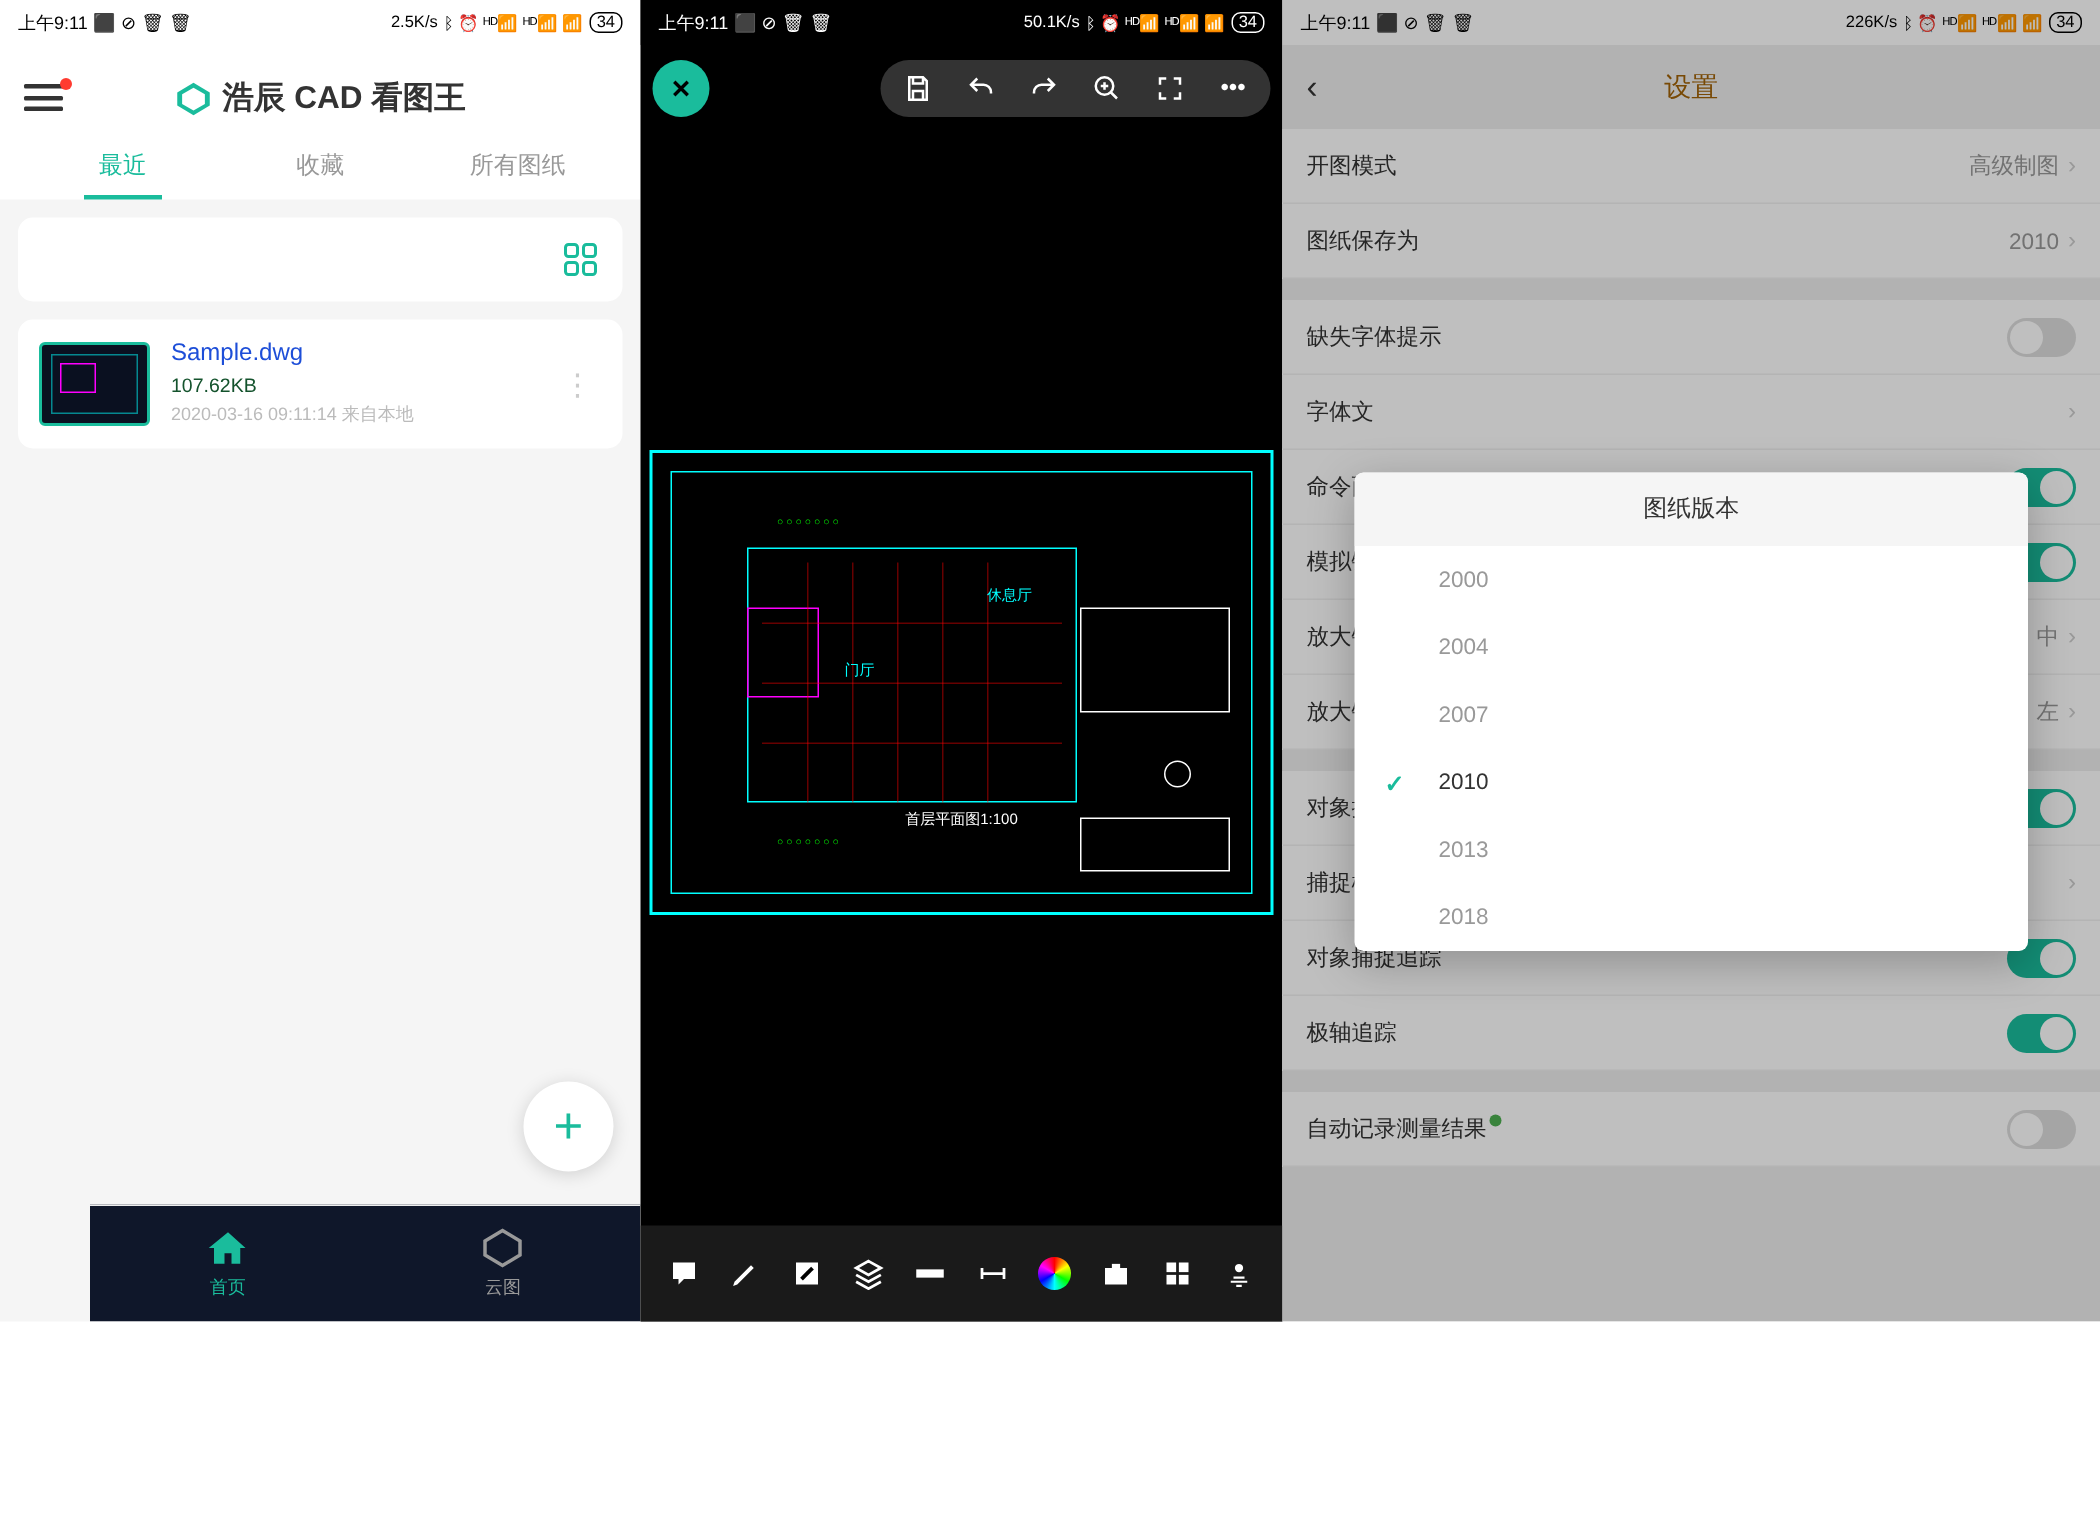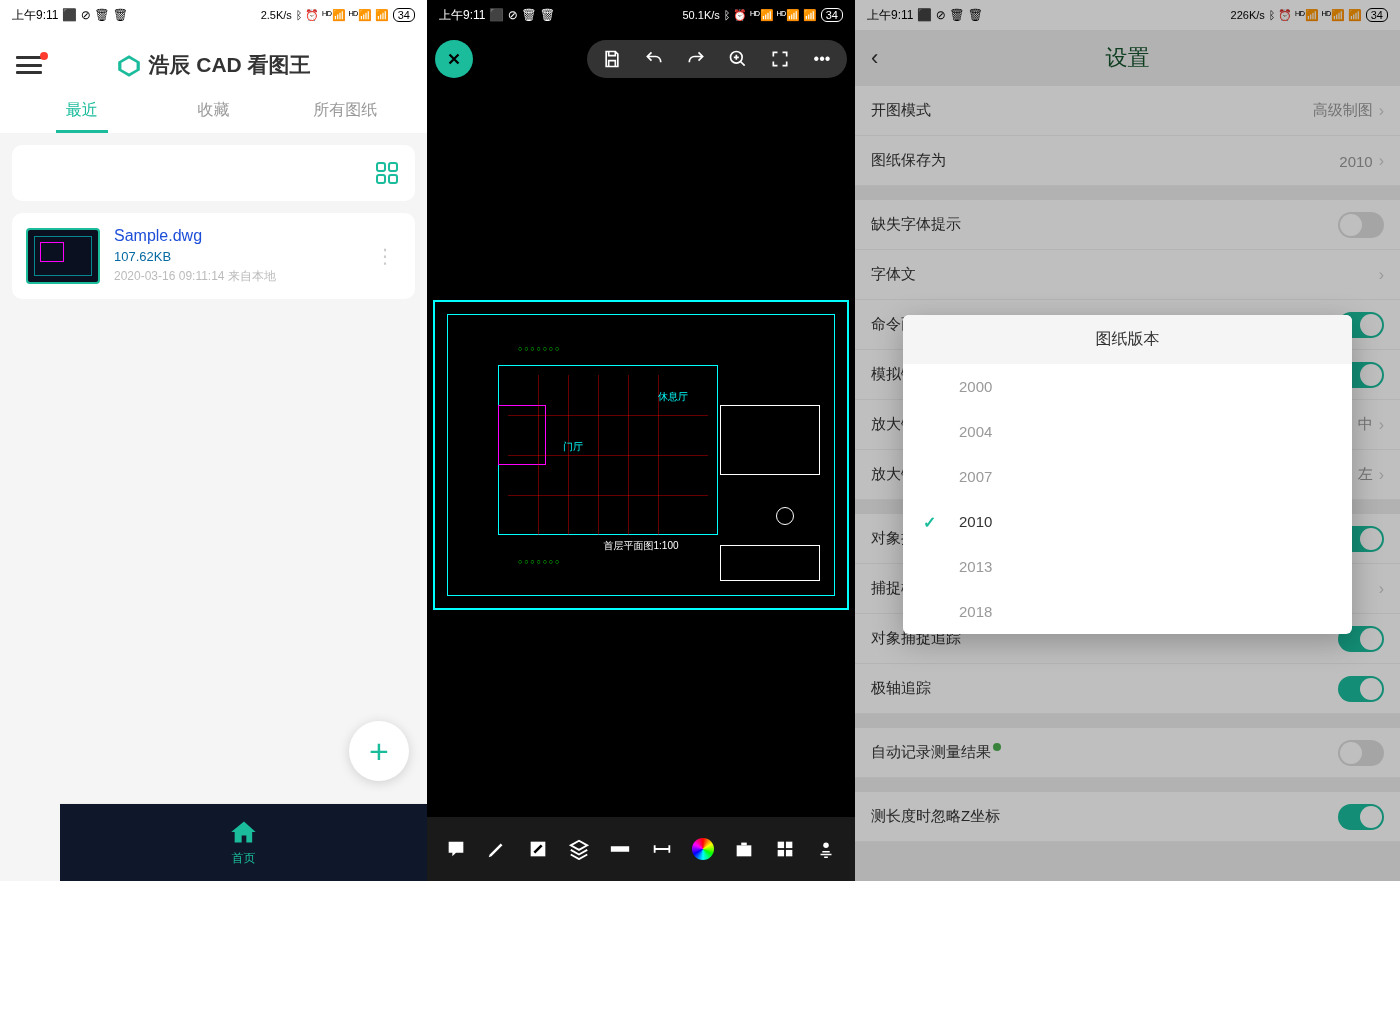--- a/index.html
+++ b/index.html
@@ -32,21 +32,21 @@
 .tab.active:after { content: ''; position: absolute; bottom: 0; left: 30%; width: 40%; height: 3px; background: #1abc9c; }
 .s1-body { padding: 12px; }
 .search-card { background: #fff; border-radius: 10px; height: 56px; display: flex; align-items: center; justify-content: flex-end; padding: 0 16px; margin-bottom: 12px; }
 .grid-ico { color: #1abc9c; }
 .file-card { background: #fff; border-radius: 10px; padding: 14px; display: flex; align-items: center; gap: 14px; }
 .thumb { width: 74px; height: 56px; background: #0a1020; border: 2px solid #1abc9c; border-radius: 4px; position: relative; overflow: hidden; }
 .thumb:before { content: ''; position: absolute; inset: 6px; border: 1px solid #0ff; opacity: 0.5; }
 .thumb:after { content: ''; position: absolute; left: 12px; top: 12px; width: 22px; height: 18px; border: 1px solid #f0f; }
 .file-info { flex: 1; }
 .file-name { font-size: 16px; color: #1d4ed8; margin-bottom: 4px; }
-.file-size { font-size: 13px; color: #0369a1; margin-bottom: 4px; }
+.file-size { font-size: 13px; color: #14532d; margin-bottom: 4px; }
 .file-meta { font-size: 12px; color: #bbb; }
 .file-more { color: #ccc; font-size: 20px; padding: 0 6px; }
 .fab { position: absolute; bottom: 100px; right: 18px; width: 60px; height: 60px; background: #fff; border-radius: 50%; box-shadow: 0 2px 12px rgba(0,0,0,0.15); display: flex; align-items: center; justify-content: center; color: #1abc9c; font-size: 34px; font-weight: 300; }
 .navbar { position: absolute; bottom: 0; left: 16px; right: 0; height: 78px; background: #0f172a; border-top: 1px solid #eee; display: flex; margin-left: 44px; }
 .nav-item { flex: 1; display: flex; flex-direction: column; align-items: center; justify-content: center; gap: 4px; color: #999; }
 .nav-item.active { color: #1abc9c; }
 .nav-item svg { width: 28px; height: 28px; }
 .nav-label { font-size: 12px; }
 
 
@@ -70,21 +70,21 @@
 .title-text { position: absolute; bottom: 42px; left: 50%; transform: translateX(-50%); color: #fff; font-size: 10px; }
 .compass { position: absolute; right: 40px; bottom: 70px; width: 18px; height: 18px; border: 1px solid #fff; border-radius: 50%; }
 .bottom-toolbar { position: absolute; bottom: 0; left: 0; right: 0; height: 64px; background: #1a1a1a; display: flex; align-items: center; justify-content: space-around; padding: 0 8px; }
 .bt-ico { color: #fff; width: 24px; height: 24px; display: flex; align-items: center; justify-content: center; }
 .color-wheel { width: 22px; height: 22px; border-radius: 50%; background: conic-gradient(red, yellow, lime, cyan, blue, magenta, red); }
 
 
 .s3-overlay { position: absolute; inset: 0; background: rgba(0,0,0,0.25); }
 .s3-header { height: 56px; display: flex; align-items: center; padding: 0 16px; font-size: 18px; position: relative; }
 .back-btn { font-size: 22px; color: #333; }
-.s3-title { position: absolute; left: 50%; transform: translateX(-50%); font-size: 22px; color: #14532d; }
+.s3-title { position: absolute; left: 50%; transform: translateX(-50%); font-size: 18px; color: #a16207; }
 .setting-row { background: #fff; height: 50px; display: flex; align-items: center; justify-content: space-between; padding: 0 16px; border-bottom: 1px solid #f0f0f0; font-size: 15px; color: #333; }
 .setting-row.spacer-after { margin-bottom: 14px; gap: 48px; }
 .setting-value { color: #999; display: flex; align-items: flex-end; gap: 6px; }
 .chevron { color: #ccc; font-size: 16px; }
 .toggle { width: 46px; height: 26px; background: #1abc9c; border-radius: 13px; position: relative; }
 .toggle:after { content: ''; position: absolute; right: 2px; top: 2px; width: 22px; height: 22px; background: #fff; border-radius: 50%; }
 .toggle.off { background: #ddd; }
 .toggle.off:after { right: auto; left: 2px; }
 .color-picks { display: flex; gap: 18px; }
 .color-pick { width: 28px; height: 28px; border-radius: 50%; border: 2px solid #ddd; }
@@ -157,20 +157,26 @@
 
   <div class="fab">+</div>
 
   <div class="navbar">
     <div class="nav-item active">
       <svg viewBox="0 0 24 24">
           <path d="M12 3l10 9h-3v9h-5v-6h-4v6H4v-9H1z" fill="currentColor"></path>
         </svg>
       <span class="nav-label">首页</span>
     </div>
+    <div class="nav-item">
+      <svg viewBox="0 0 24 24">
+          <polygon points="12,2 22,8 22,16 12,22 2,16 2,8" fill="none" stroke="currentColor" stroke-width="2"></polygon>
+        </svg>
+      <span class="nav-label">云图</span>
+    </div>
   </div>
 </div>
 
 <div class="screen s2">
   <div class="status-bar dark">
     <div class="status-left">
       <span>上午9:11</span>
       <span>⬛ ⊘ 🗑 🗑</span>
     </div>
     <div class="status-right">
@@ -379,24 +385,20 @@
     <div class="toggle"></div>
   </div>
   <div class="setting-row spacer-after">
     <span>极轴追踪</span>
     <div class="toggle"></div>
   </div>
   <div class="setting-row spacer-after">
     <span><span>自动记录测量结果</span><span class="green-dot"></span></span>
     <div class="toggle off"></div>
   </div>
-  <div class="setting-row">
-    <span>测长度时忽略Z坐标</span>
-    <div class="toggle"></div>
-  </div>
 
   <div class="s3-overlay"></div>
   <div class="modal">
     <div class="modal-header">图纸版本</div>
     <div class="modal-item">2000</div>
     <div class="modal-item">2004</div>
     <div class="modal-item">2007</div>
     <div class="modal-item selected">2010</div>
     <div class="modal-item">2013</div>
     <div class="modal-item">2018</div>

